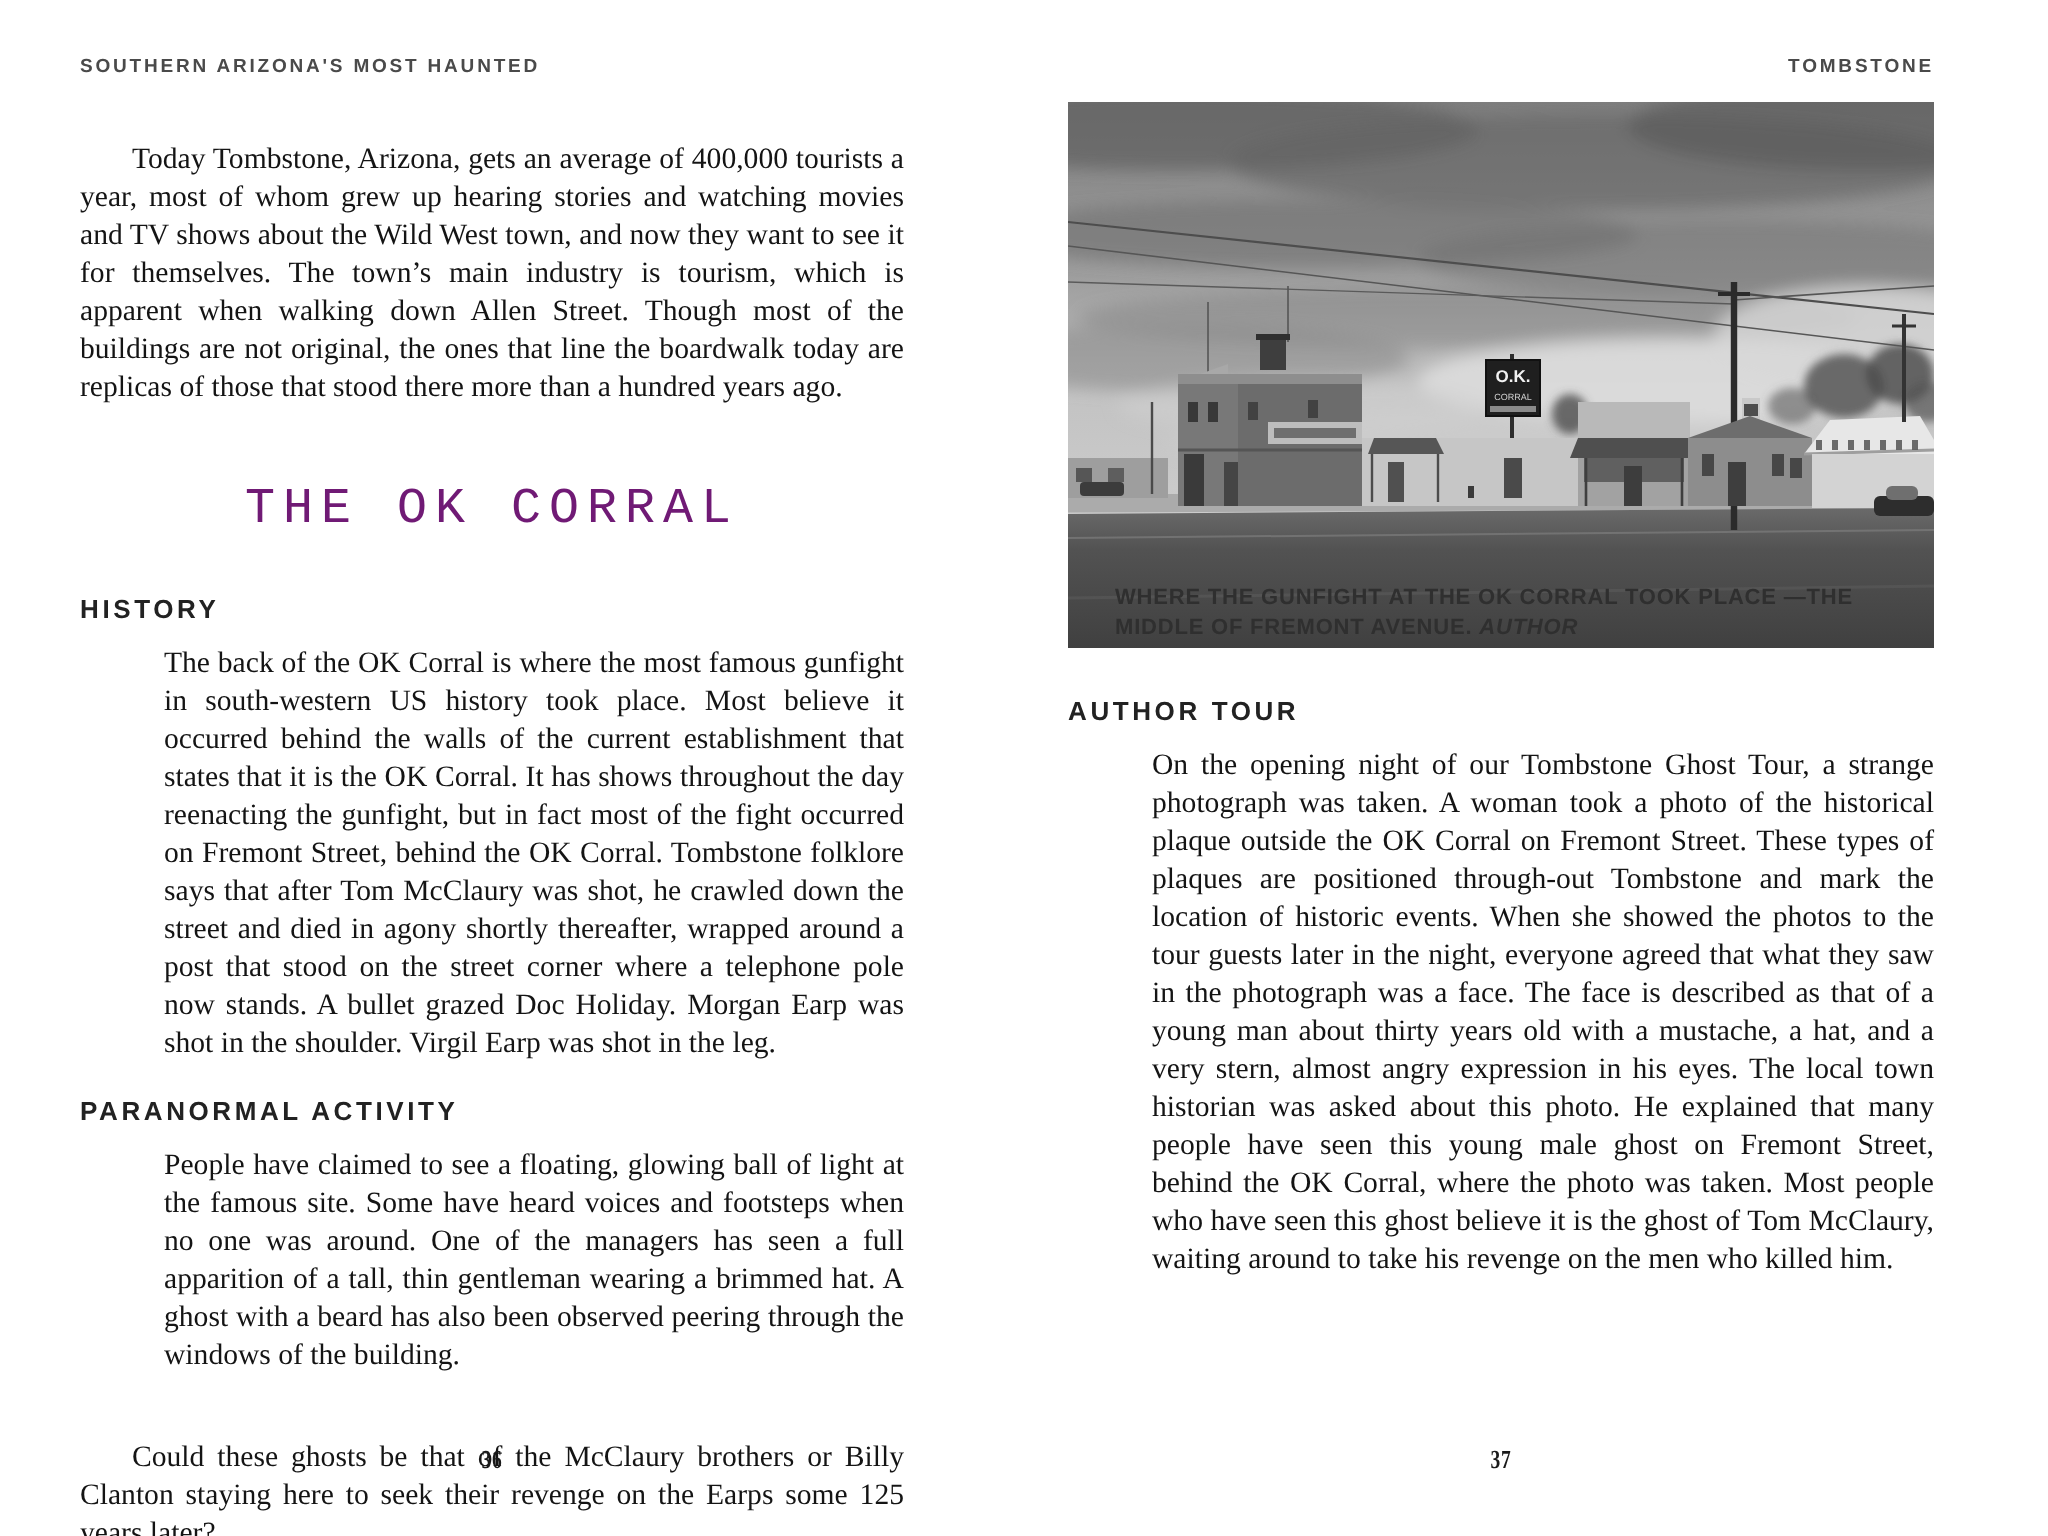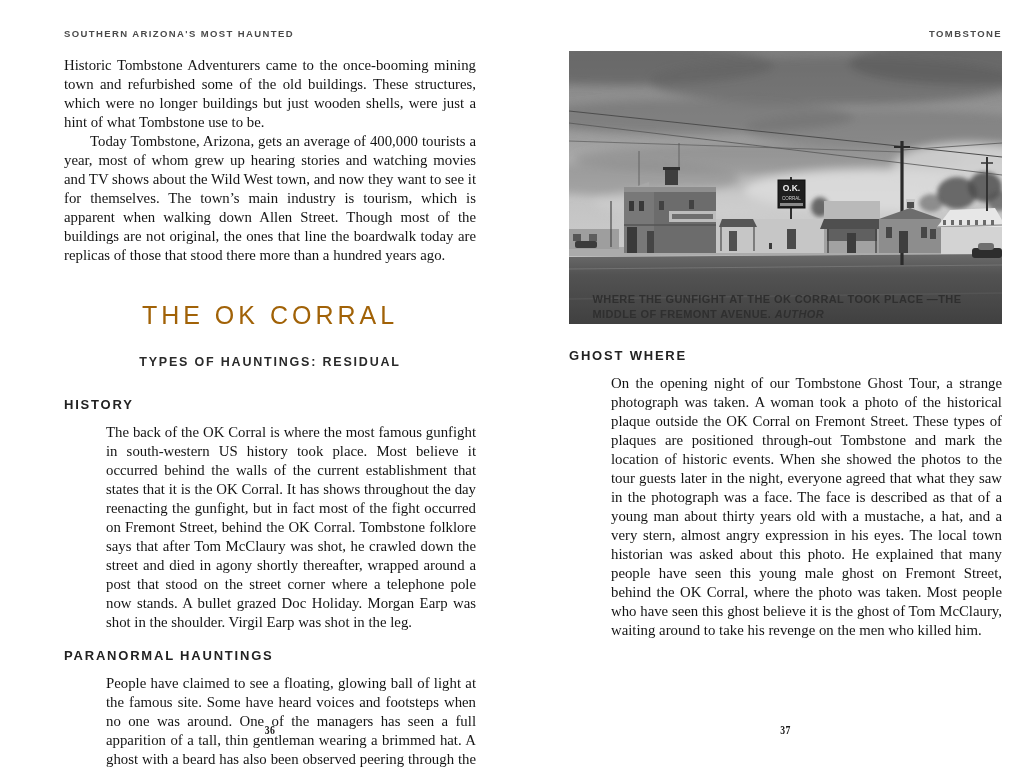--- a/index.html
+++ b/index.html
@@ -1,40 +1,40 @@
 <!DOCTYPE html>
 <html><head>
 <meta charset="utf-8">
 <style>
   * { margin:0; padding:0; box-sizing:border-box; }
   html,body { width:1024px; height:768px; background:#ffffff; overflow:hidden;
     font-family:"Liberation Serif", serif; color:#1a1a1a; }
 
   .page { position:absolute; top:28px; height:716px; }
-  .page-left  { left:64px;  width:412px; }
-  .page-right { left:569px; width:433px; }
+  .page-left  { left:40px;  width:412px; }
+  .page-right { left:534px; width:433px; }
 
   .running-head {
     font-family:"Liberation Sans", sans-serif;
     font-size:9.5px; font-weight:700; letter-spacing:1.4px;
     color:#4a4a4a;
   }
   .running-head.right { text-align:right; }
 
   .body-text {
-    font-size:14.8px; line-height:19px; text-align:justify; color:#141414;
+    font-size:14.8px; line-height:19px; text-align:justify; color:#141414;margin-top:32px;
   }
   .body-text.indent { text-indent:26px; }
 
   .intro { margin-top:17px; }
 
   .chapter-title {
-    font-family:Liberation Sans, sans-serif;
+    font-family:Liberation Mono, monospace;
     font-size:25px; font-weight:500; letter-spacing:4px;
-    text-align:center; color:#a16207; margin-top:36px;
+    text-align:center; color:#701a75; margin-top:36px;
   }
   .chapter-subtitle {
     font-family:"Liberation Sans", sans-serif;
     font-size:12.5px; font-weight:700; letter-spacing:1.8px;
     text-align:center; color:#2a2a2a; margin-top:25px;
   }
   .section-heading {
     font-family:"Liberation Sans", sans-serif;
     font-size:13px; font-weight:700; letter-spacing:1.8px;
     color:#222222;
@@ -61,30 +61,28 @@
     margin:13px auto 0; width:386px; line-height:15px;
   }
   .photo-caption .credit { font-style:italic; }
 </style>
 </head>
 <body>
 
 <div class="page page-left">
   <div class="running-head">SOUTHERN ARIZONA'S MOST HAUNTED</div>
 
-  <p class="body-text intro">Historic Tombstone Adventurers came to the once-booming mining town and refurbished some of the old buildings. These structures, which were no longer buildings but just wooden shells, were just a hint of what Tombstone use to be.</p>
   <p class="body-text indent">Today Tombstone, Arizona, gets an average of 400,000 tourists a year, most of whom grew up hearing stories and watching movies and TV shows about the Wild West town, and now they want to see it for themselves. The town’s main industry is tourism, which is apparent when walking down Allen Street. Though most of the buildings are not original, the ones that line the boardwalk today are replicas of those that stood there more than a hundred years ago.</p>
 
   <h1 class="chapter-title">THE OK CORRAL</h1>
-  <h2 class="chapter-subtitle">TYPES OF HAUNTINGS: RESIDUAL</h2>
 
   <h3 class="section-heading sh-history">HISTORY</h3>
   <p class="body-text section-body">The back of the OK Corral is where the most famous gunfight in south-western US history took place. Most believe it occurred behind the walls of the current establishment that states that it is the OK Corral. It has shows throughout the day reenacting the gunfight, but in fact most of the fight occurred on Fremont Street, behind the OK Corral. Tombstone folklore says that after Tom McClaury was shot, he crawled down the street and died in agony shortly thereafter, wrapped around a post that stood on the street corner where a telephone pole now stands. A bullet grazed Doc Holiday. Morgan Earp was shot in the shoulder. Virgil Earp was shot in the leg.</p>
 
-  <h3 class="section-heading sh-paranormal">PARANORMAL HAUNTINGS</h3>
+  <h3 class="section-heading sh-paranormal">PARANORMAL ACTIVITY</h3>
   <p class="body-text section-body">People have claimed to see a floating, glowing ball of light at the famous site. Some have heard voices and footsteps when no one was around. One of the managers has seen a full apparition of a tall, thin gentleman wearing a brimmed hat. A ghost with a beard has also been observed peering through the windows of the building.</p>
   <p class="body-text indent">Could these ghosts be that of the McClaury brothers or Billy Clanton staying here to seek their revenge on the Earps some 125 years later?</p>
 
   <div class="page-number">36</div>
 </div>
 
 <div class="page page-right">
   <div class="running-head right">TOMBSTONE</div>
 
   <div class="photo-frame">
@@ -233,17 +231,17 @@
         <rect x="403" y="197" width="30" height="10" rx="3" fill="#2d2d2d"></rect>
         <rect x="409" y="192" width="16" height="7" rx="3" fill="#6f6f6f"></rect>
       </g>
 
       <rect x="200" y="192" width="3" height="6" fill="#3a3a3a"></rect>
     </svg>
   </div>
 
   <div class="photo-caption"><span>WHERE THE GUNFIGHT AT THE OK CORRAL TOOK PLACE —THE MIDDLE OF FREMONT AVENUE. </span><span class="credit">AUTHOR</span></div>
 
-  <h3 class="section-heading sh-ghost">GHOST WHERE</h3>
+  <h3 class="section-heading sh-ghost">AUTHOR TOUR</h3>
   <p class="body-text section-body">On the opening night of our Tombstone Ghost Tour, a strange photograph was taken. A woman took a photo of the historical plaque outside the OK Corral on Fremont Street. These types of plaques are positioned through-out Tombstone and mark the location of historic events. When she showed the photos to the tour guests later in the night, everyone agreed that what they saw in the photograph was a face. The face is described as that of a young man about thirty years old with a mustache, a hat, and a very stern, almost angry expression in his eyes. The local town historian was asked about this photo. He explained that many people have seen this young male ghost on Fremont Street, behind the OK Corral, where the photo was taken. Most people who have seen this ghost believe it is the ghost of Tom McClaury, waiting around to take his revenge on the men who killed him.</p>
 
   <div class="page-number">37</div>
 </div>
 
 </body></html>

